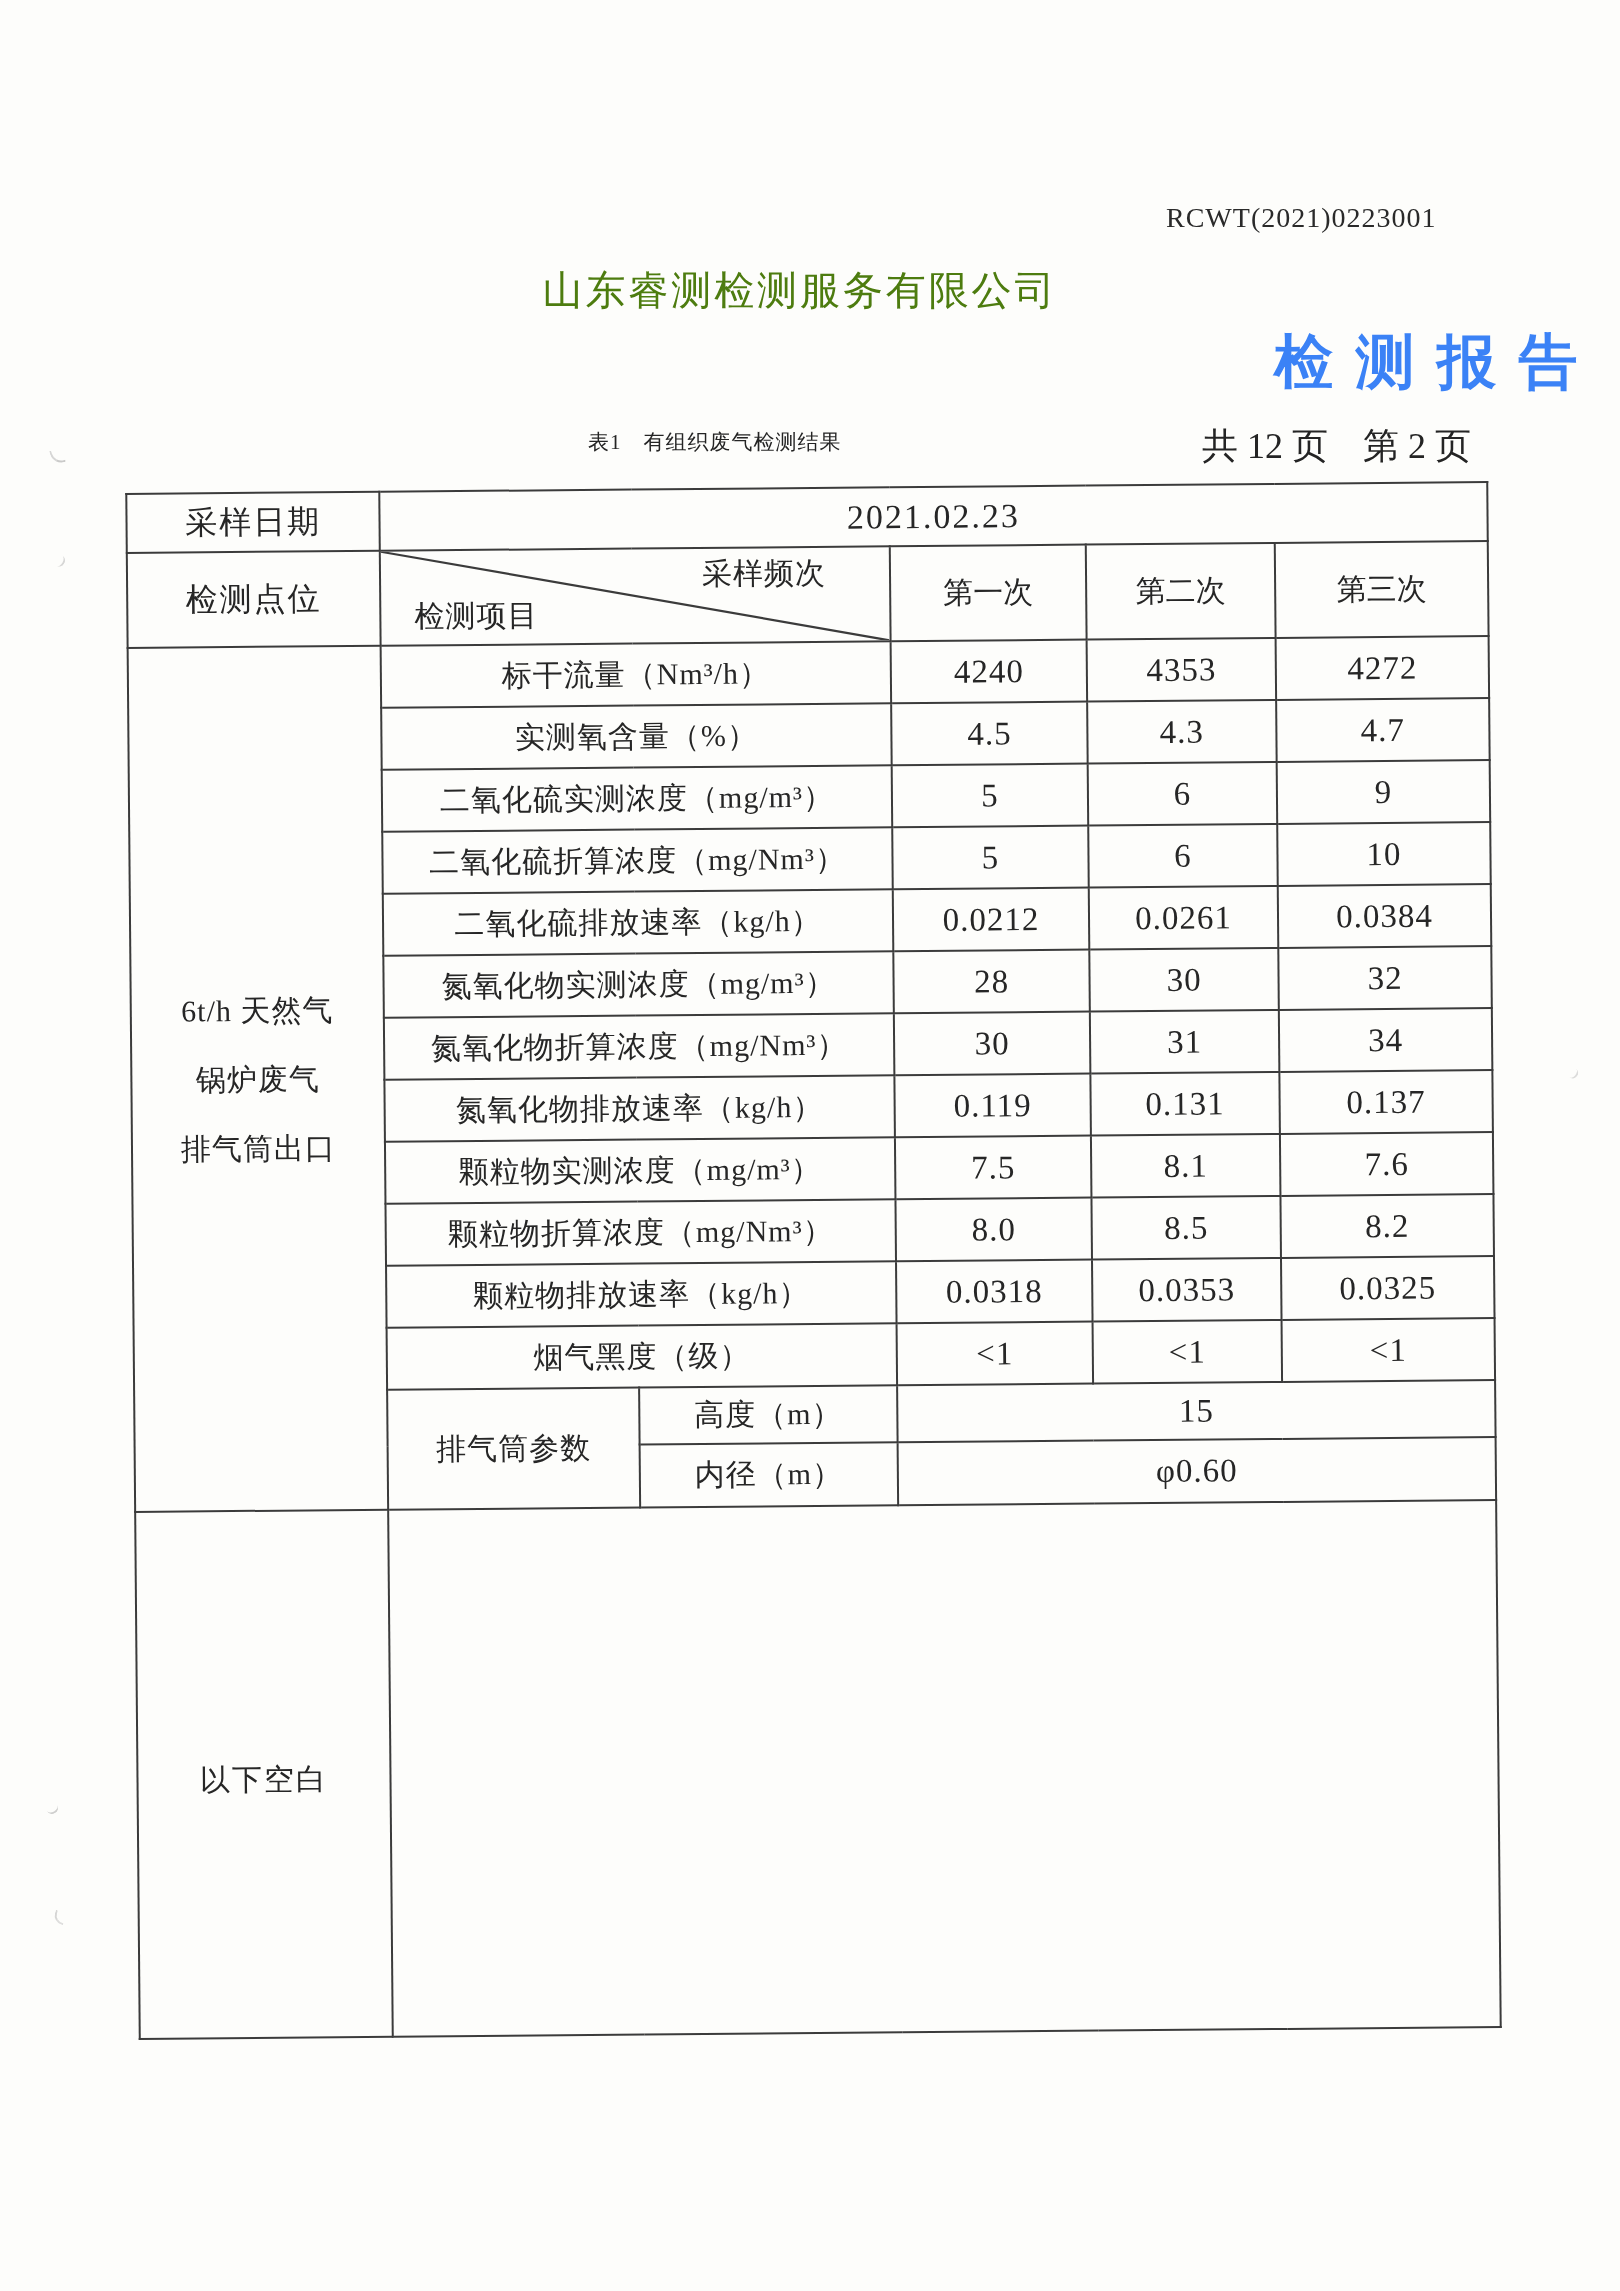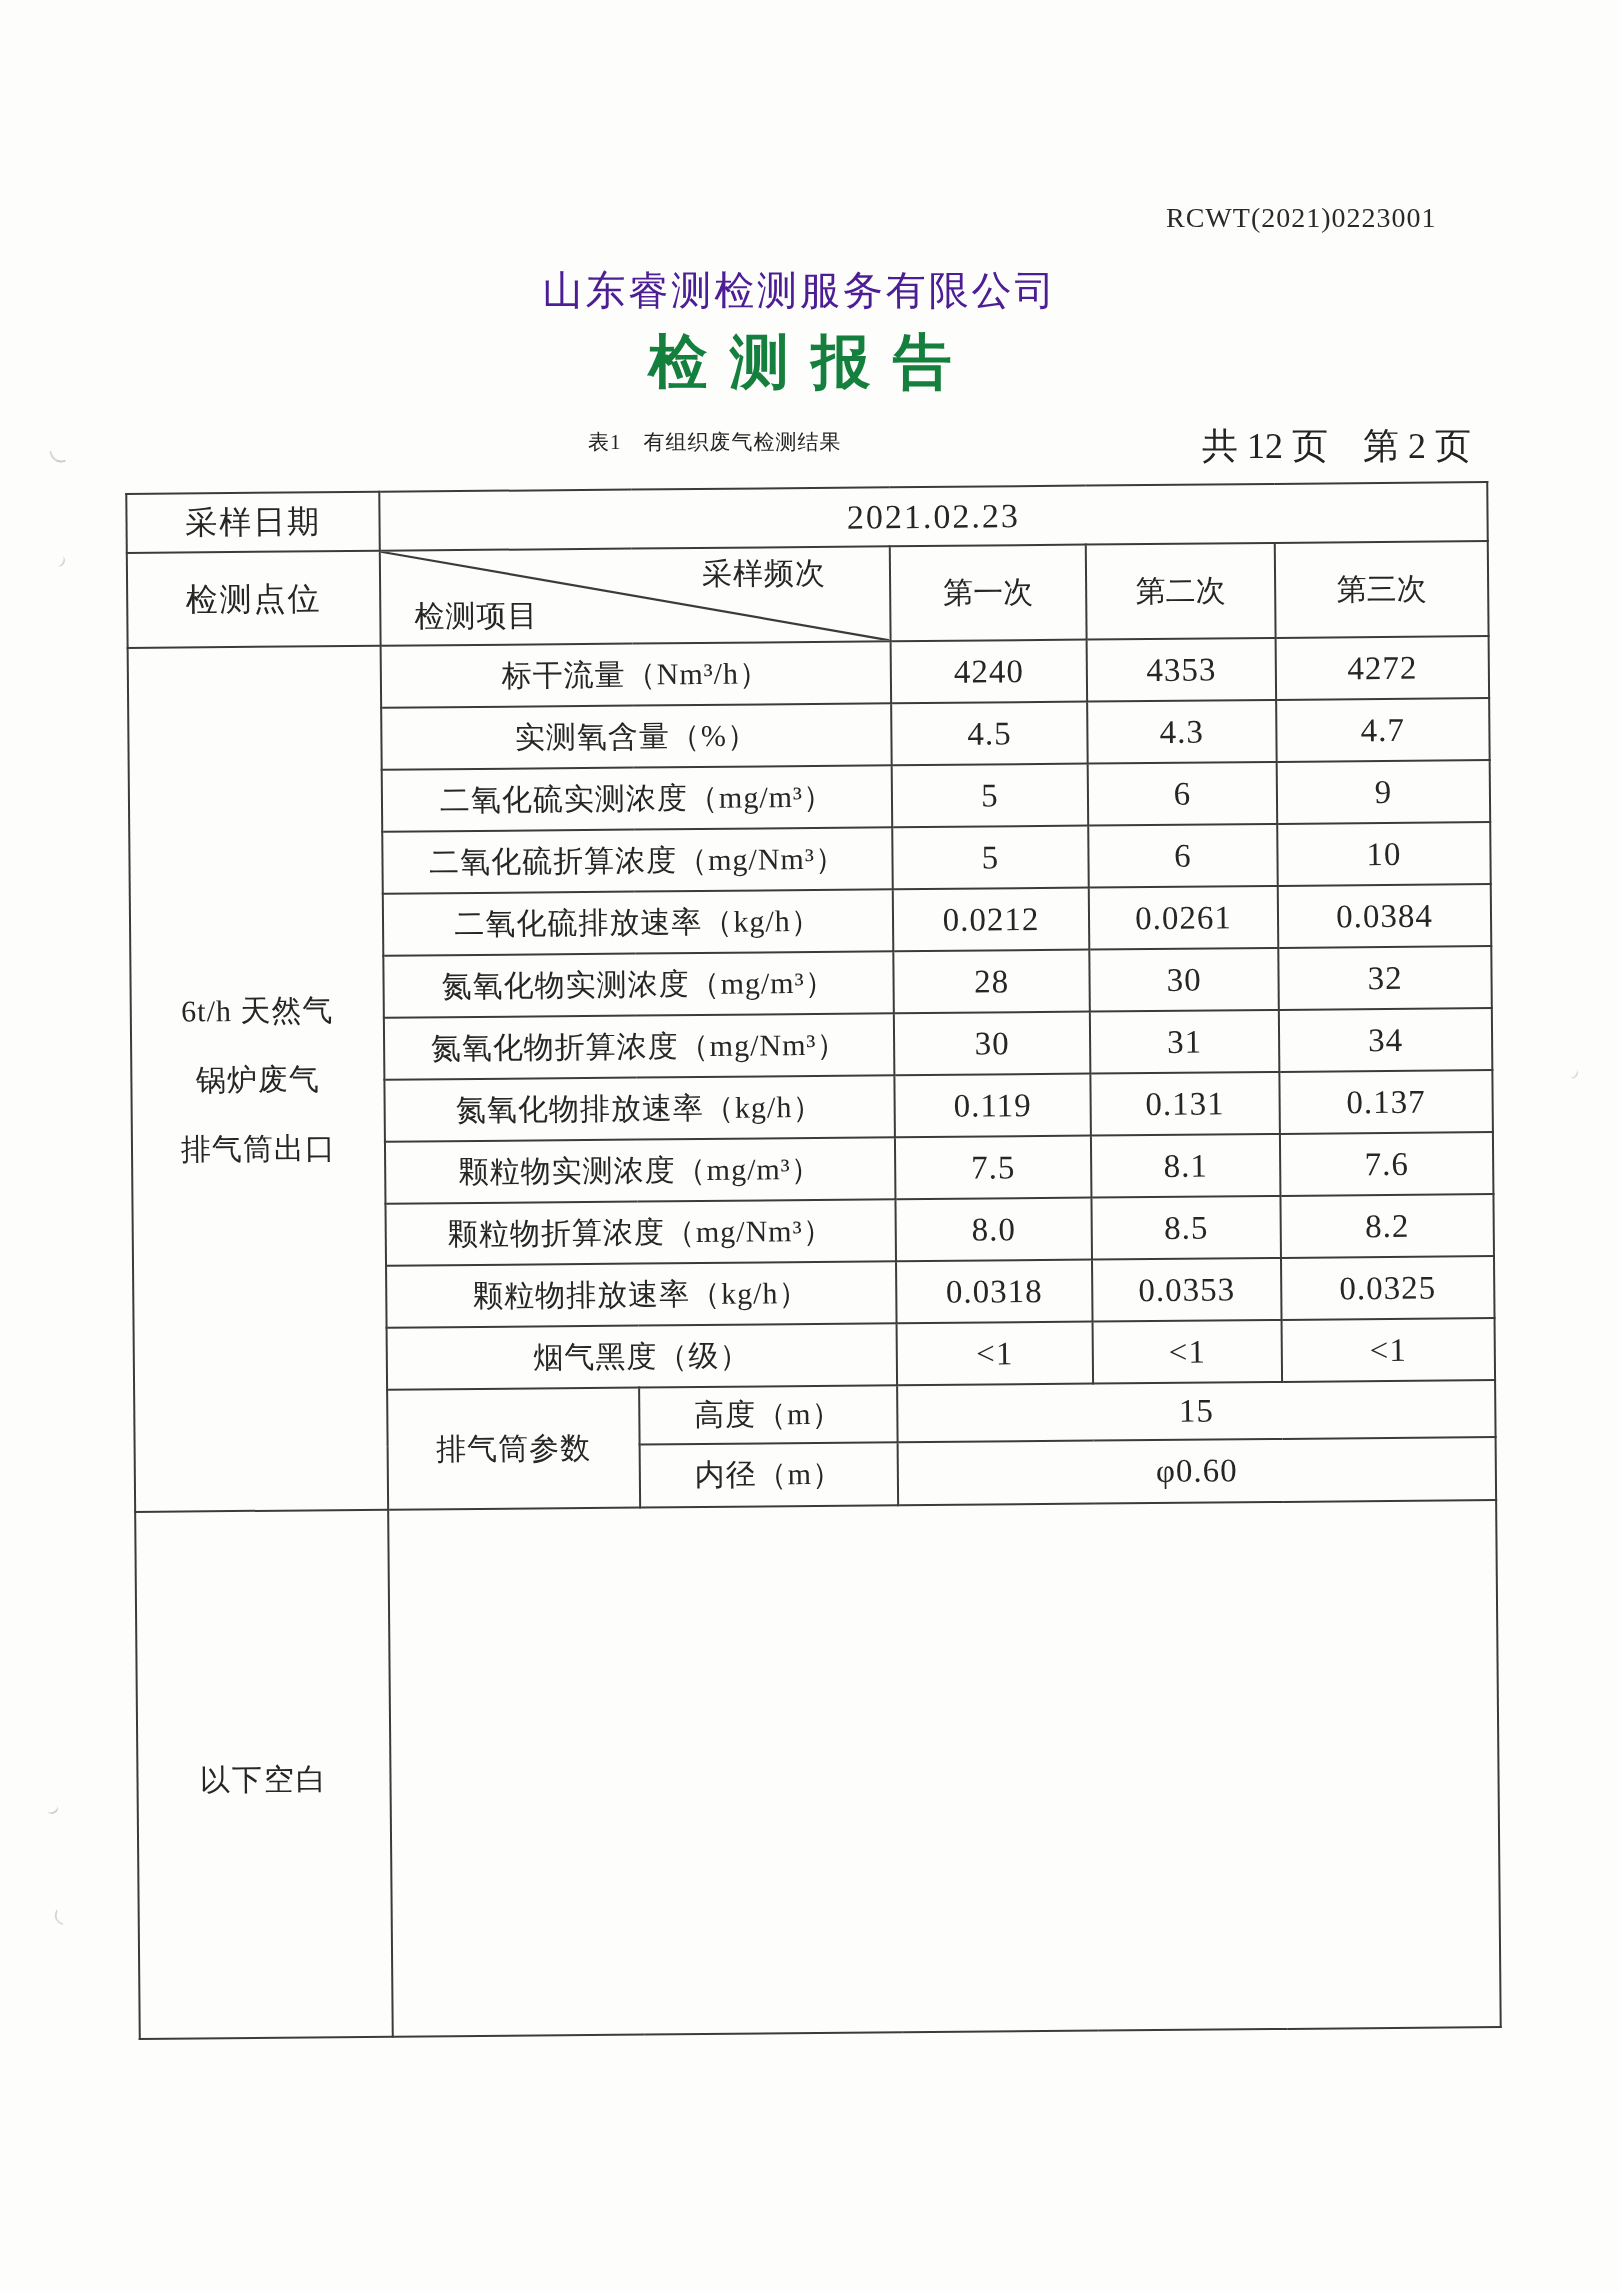--- a/index.html
+++ b/index.html
@@ -13,26 +13,26 @@
     overflow:hidden;
   }
 
   
   .report-no {
     position:absolute; top:202px; left:1166px;
     font-size:28px; letter-spacing:1px; color:#2a2a2a;
   }
   .company {
     position:absolute; top:263px; left:0; width:1600px;
-    text-align:center; font-size:40px; letter-spacing:2.9px; color:#4c1d95;
+    text-align:center; font-size:40px; letter-spacing:2.9px; color:#4d7c0f;
   }
   .title {
     position:absolute; top:323px; left:0; width:1600px;
-    text-align:center; font-size:59px; font-weight:bold;
-    letter-spacing:22.5px; text-indent:22.5px; color:#15803d;font-family:Liberation Mono, monospace;
+    text-align:right; font-size:59px; font-weight:bold;
+    letter-spacing:22.5px; text-indent:22.5px; color:#3b82f6;font-family:Liberation Mono, monospace;
   }
   .caption {
     position:absolute; top:428px; left:588px;
     font-size:21px; letter-spacing:1px;
   }
   .pages {
     position:absolute; top:422px; left:1202px;
     font-size:36px; display:flex; gap:35px;
   }
 

